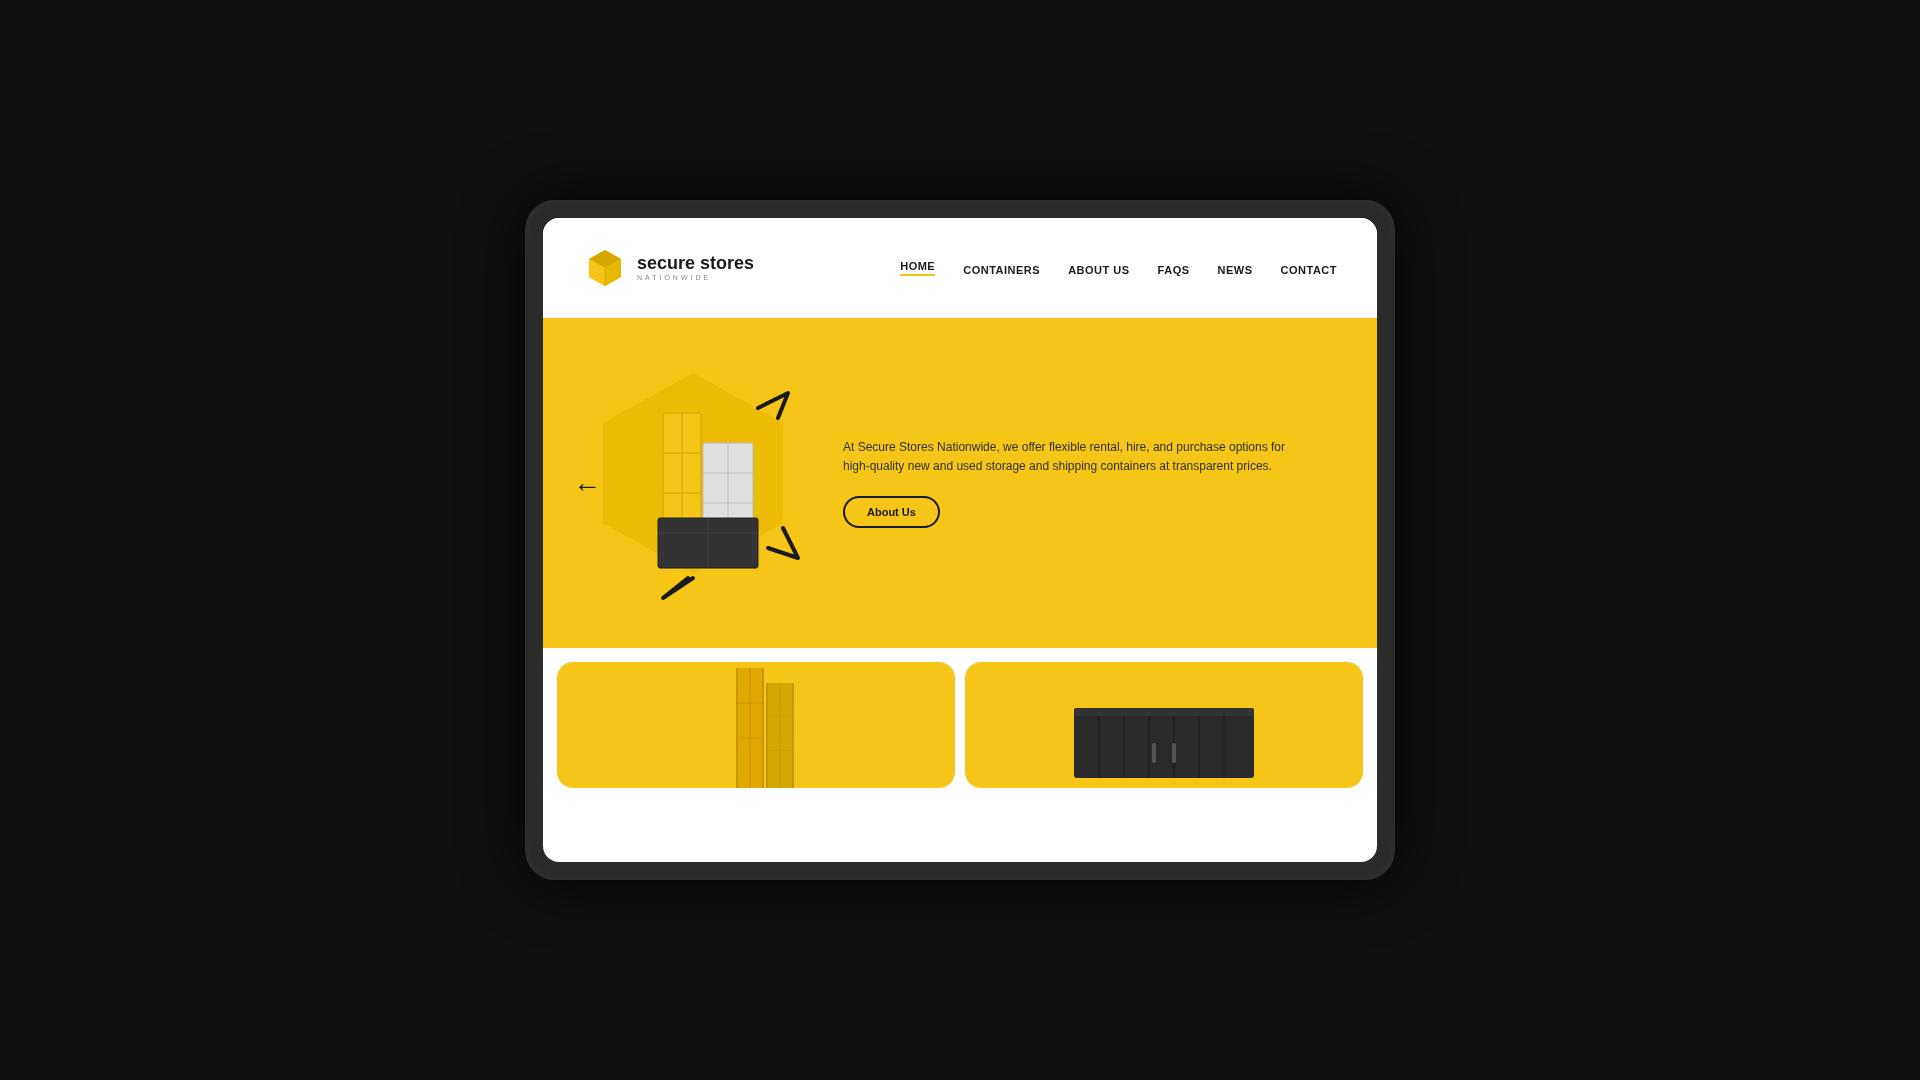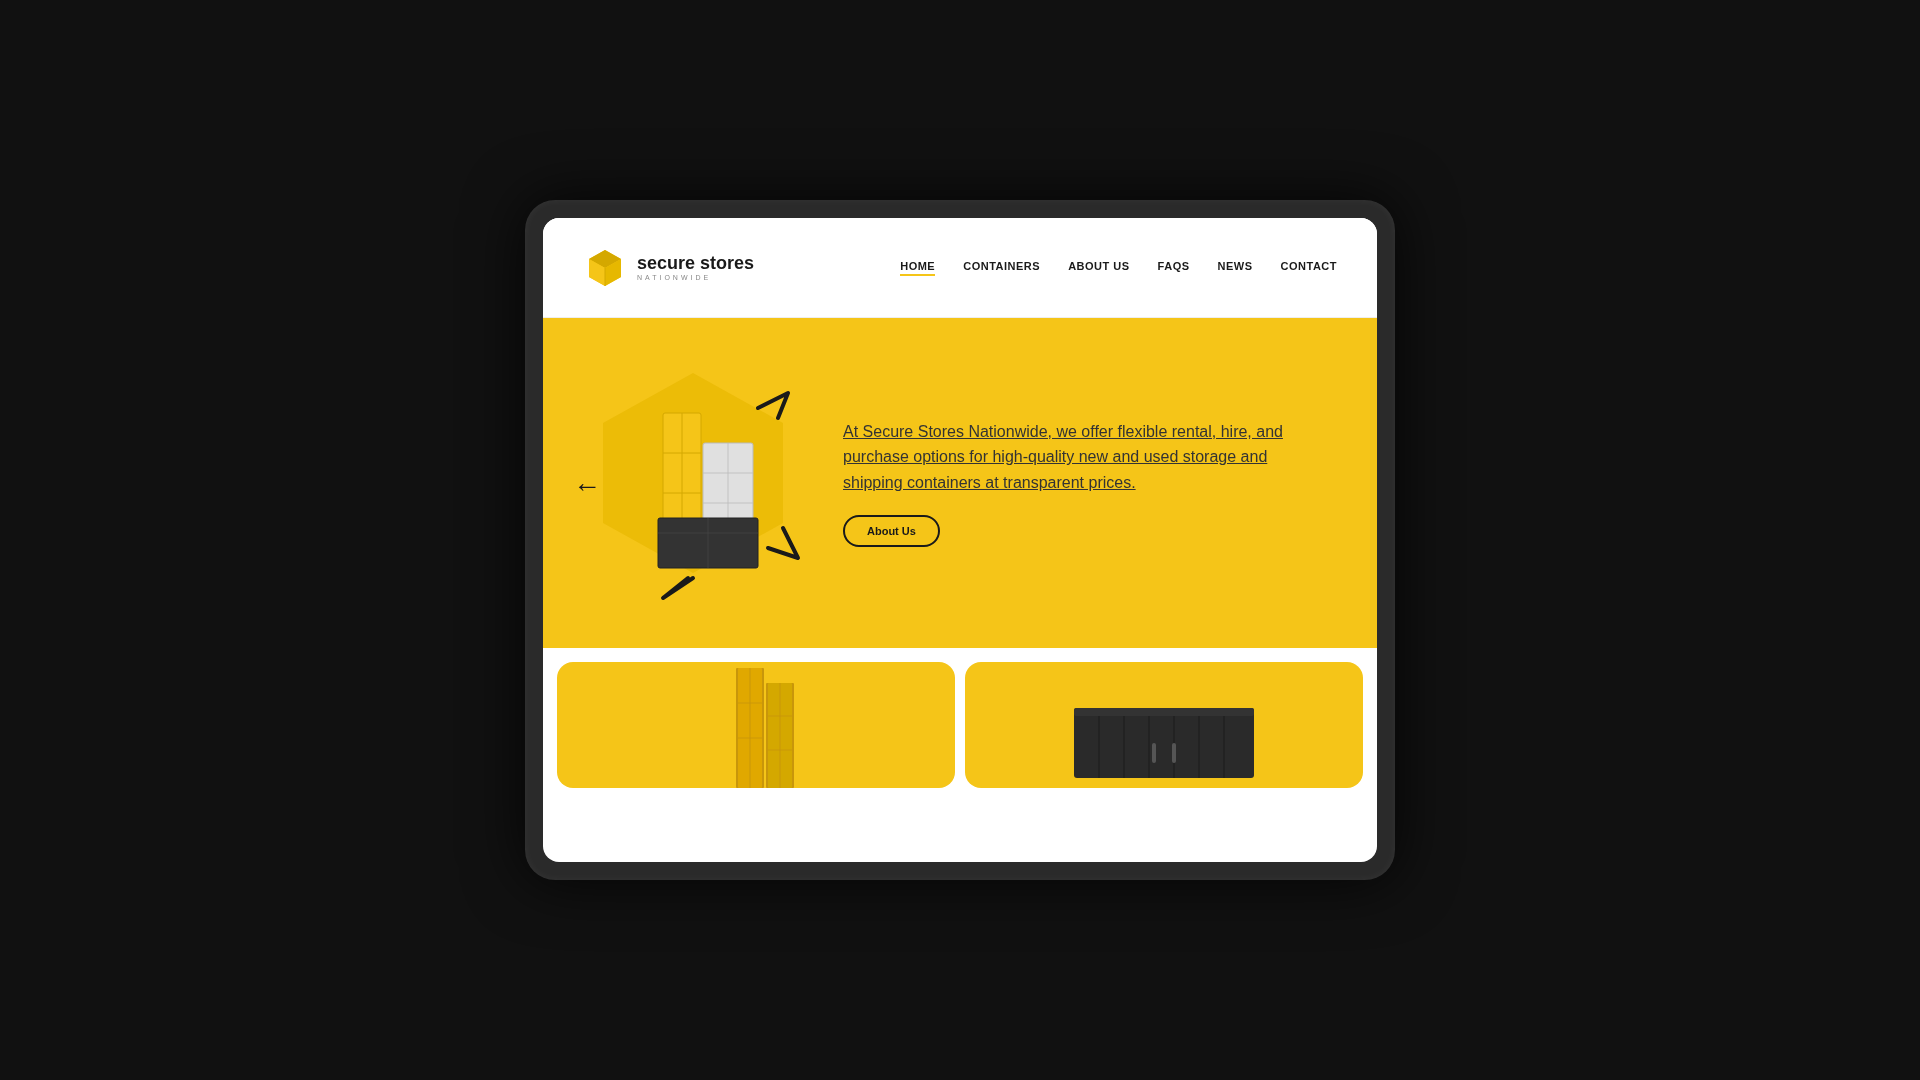--- a/index.html
+++ b/index.html
@@ -70,21 +70,21 @@
 
     .logo-subtitle {
       font-size: 7px;
       letter-spacing: 3px;
       color: #888;
       text-transform: uppercase;
     }
 
     nav {
       display: flex;
-      align-items: flex-start;
+      align-items: flex-end;
       gap: 28px;
     }
 
     .nav-item {
       font-size: 11px;
       font-weight: 600;
       color: #1a1a1a;
       letter-spacing: 0.5px;
       cursor: pointer;
       text-decoration: none;
@@ -137,26 +137,25 @@
 
     .hero-title {
       font-size: 30px;
       font-weight: 900;
       color: #1a1a1a;
       line-height: 1.2;
       margin-bottom: 16px;
     }
 
     .hero-description {
-      font-size: 16px;
+      font-size: 12px;
       color: #333;
       line-height: 1.6;
       max-width: 460px;
       margin-bottom: 20px;
-      text-decoration: underline;
     }
 
     .about-btn {
       background: transparent;
       border: 2px solid #1a1a1a;
       padding: 8px 22px;
       border-radius: 50px;
       font-size: 11px;
       font-weight: 700;
       color: #1a1a1a;

